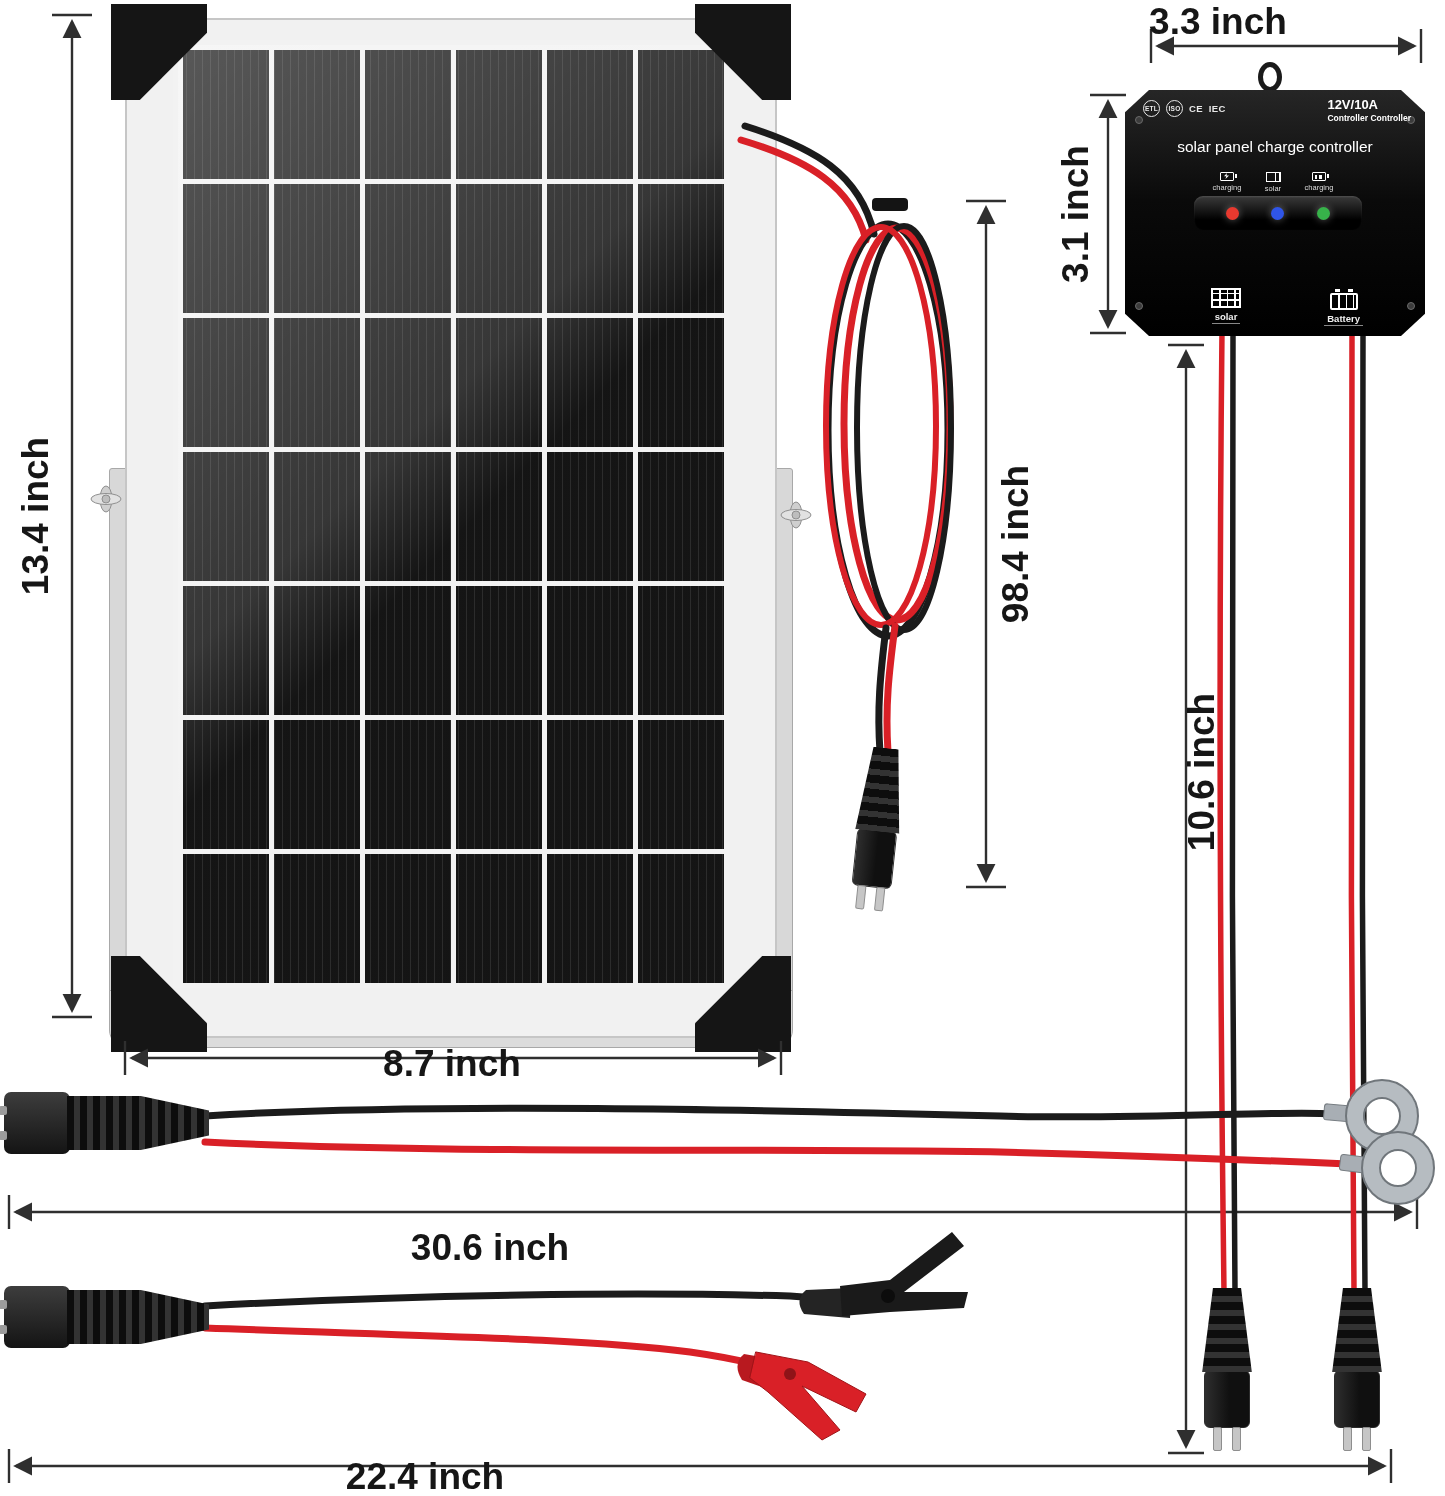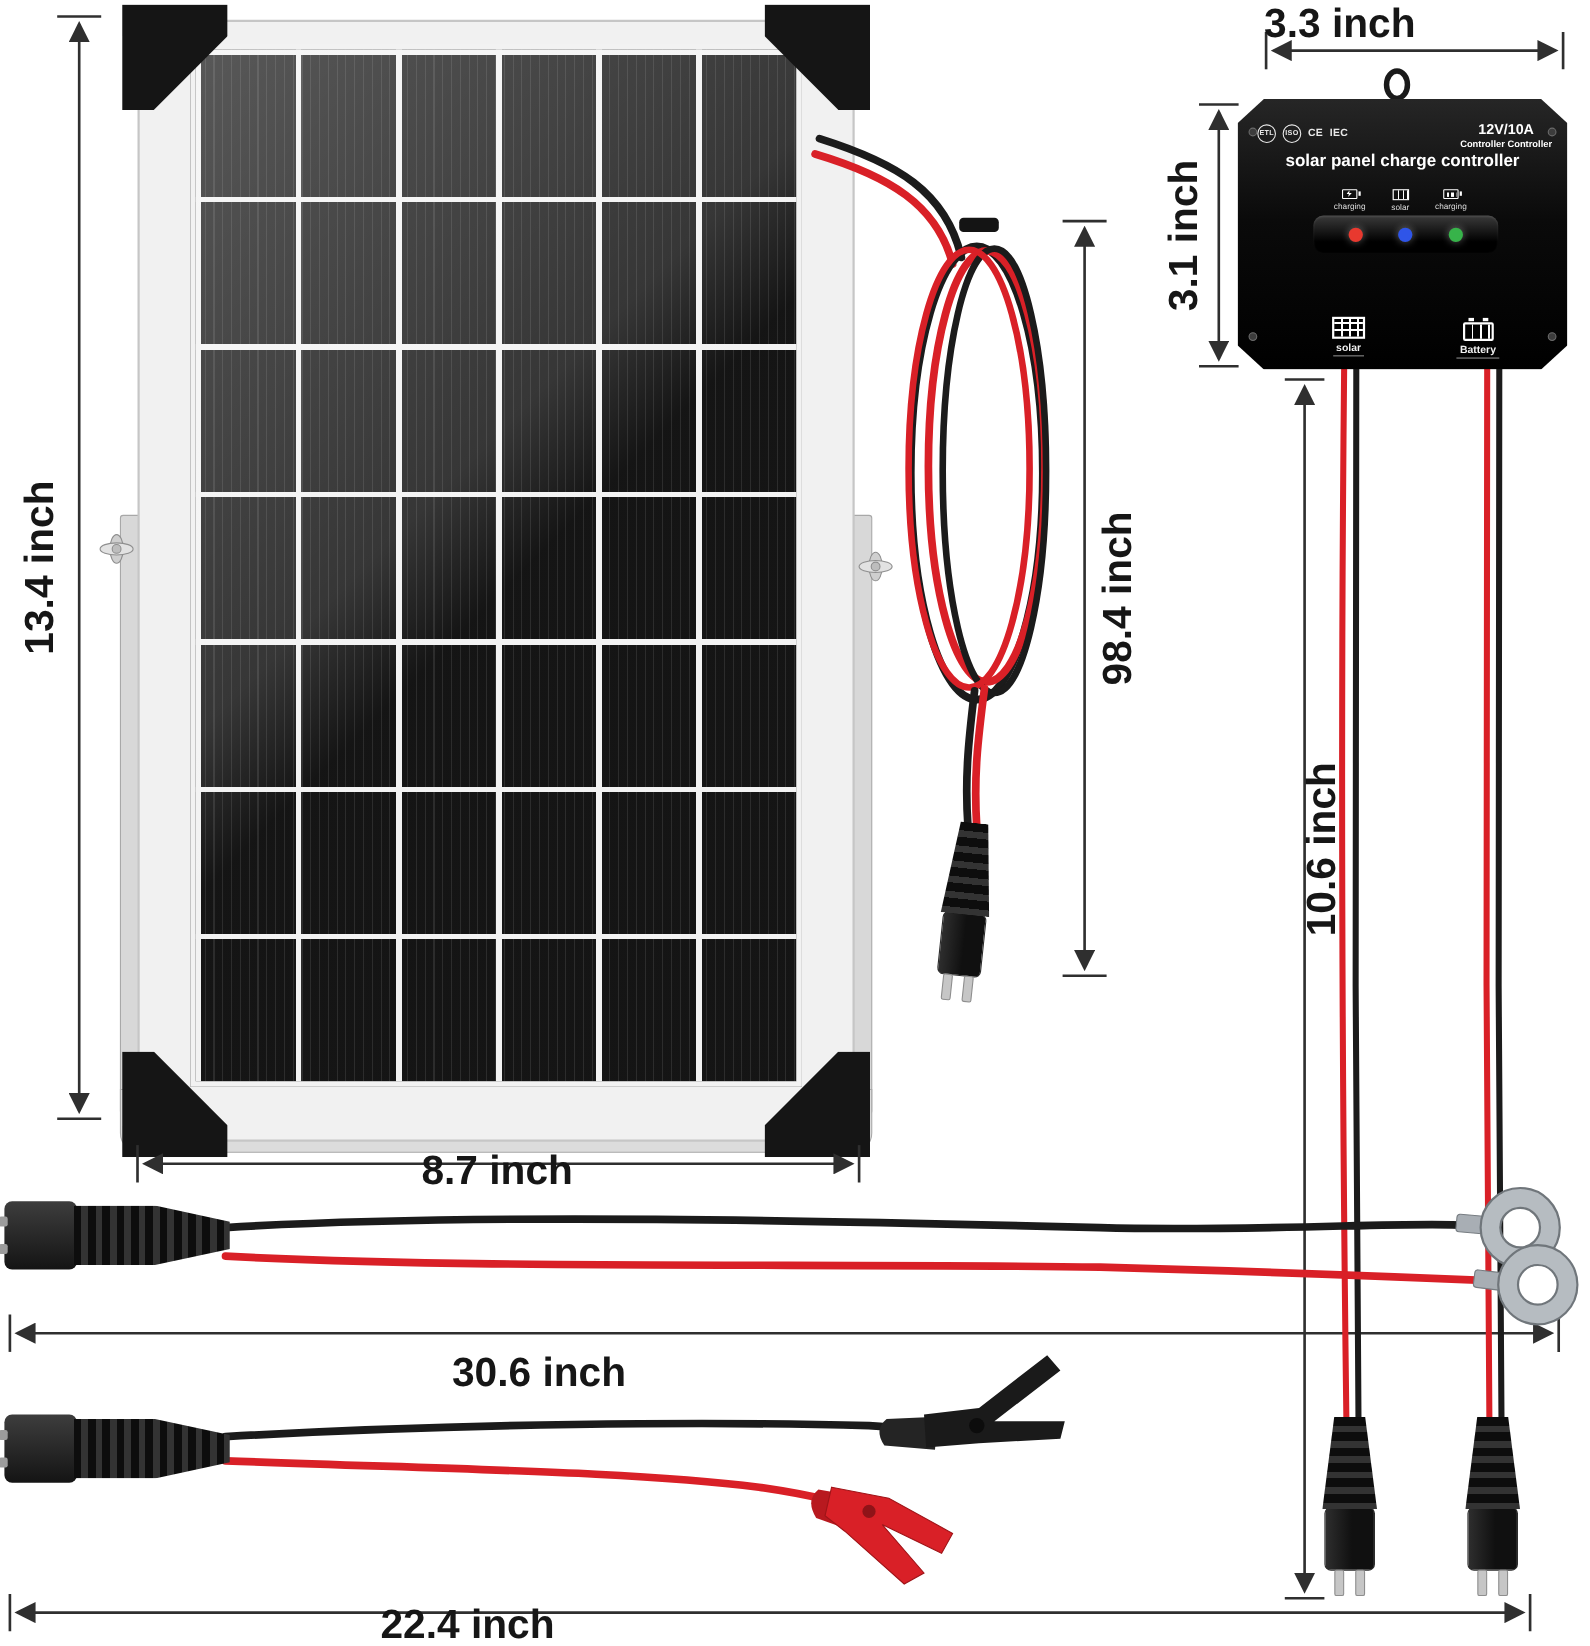--- a/index.html
+++ b/index.html
@@ -33,28 +33,28 @@
   .wingbolt{position:absolute;z-index:4}
   .wingbolt.l{left:-26px;top:476px}
   .wingbolt.r{right:-26px;top:492px}
 
   
   .hook{position:absolute;left:1258px;top:62px;width:24px;height:30px;border:5px solid #1a1a1a;border-radius:50%;z-index:2}
   .controller{position:absolute;left:1125px;top:90px;width:300px;height:246px;z-index:3;color:#fff;
     background:linear-gradient(180deg,#262626 0%,#0a0a0a 45%,#000 100%);
     clip-path:polygon(8% 0,92% 0,100% 9%,100% 91%,92% 100%,8% 100%,0 91%,0 9%)}
   .screw{position:absolute;width:8px;height:8px;border-radius:50%;background:#3c3c3c;border:1px solid #6a6a6a}
-  .ctrl-row1{position:absolute;top:20px;left:18px;right:14px;display:flex;justify-content:space-between;align-items:flex-start}
+  .ctrl-row1{position:absolute;top:7px;left:18px;right:14px;display:flex;justify-content:space-between;align-items:flex-start}
   .certs{display:flex;gap:6px;align-items:center;padding-top:3px}
   .cert{font-size:9.5px;font-weight:700;color:#e8e8e8;letter-spacing:.3px}
   .cert.ring{border:1px solid #e8e8e8;border-radius:50%;width:17px;height:17px;display:flex;align-items:center;justify-content:center;font-size:6.5px}
-  .rating{text-align:center;line-height:1.25}
+  .rating{text-align:left;line-height:1.25}
   .rating .r1{font-size:13px;font-weight:700}
   .rating .r2{font-size:8.5px;font-weight:700}
-  .ctrl-title{position:absolute;top:48px;left:0;right:0;text-align:center;font-size:15.5px;font-weight:700}
+  .ctrl-title{position:absolute;top:48px;left:0;right:0;text-align:center;font-size:15.5px;font-weight:400}
   .ind{position:absolute;top:82px;left:51%;transform:translateX(-50%);width:168px;text-align:center}
   .ind-cols{display:flex;padding:0 10px}
   .ind-col{display:flex;flex-direction:column;align-items:center;gap:2px;width:46px}
   .ind-label{font-size:7.5px;color:#ddd}
   .ind-bar{margin-top:3px;height:34px;border-radius:9px;background:linear-gradient(180deg,#3a3a3a,#000 70%);
     display:flex;align-items:center;justify-content:space-around;padding:0 16px;box-shadow:inset 0 1px 2px rgba(255,255,255,.12)}
   .led{width:13px;height:13px;border-radius:50%;background:#555;box-shadow:0 0 7px 1px rgba(255,255,255,.25)}
   .ports{position:absolute;bottom:10px;left:0;right:0;display:flex;justify-content:space-between;padding-left:86px;padding-right:62px}
   .port{display:flex;flex-direction:column;align-items:center;gap:3px}
   .port-label{font-size:9.5px;font-weight:700;color:#f0f0f0;border-bottom:1px solid #888;padding:0 3px 1px}

